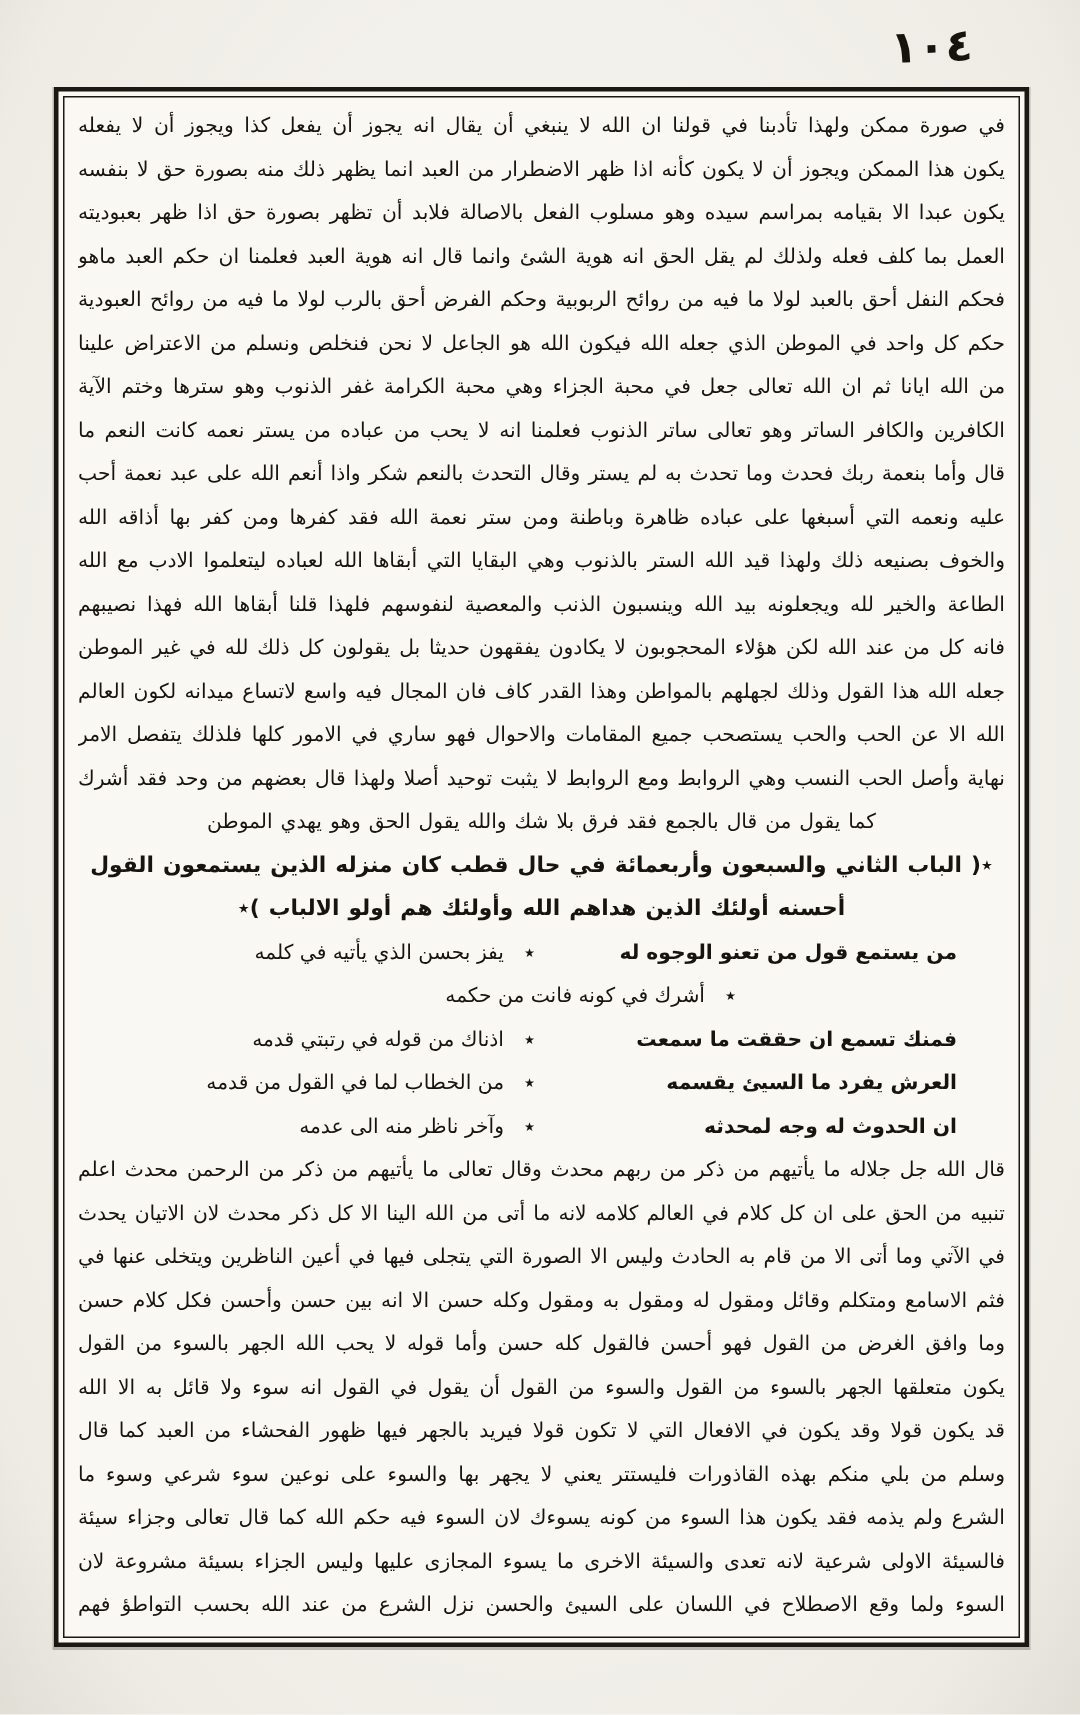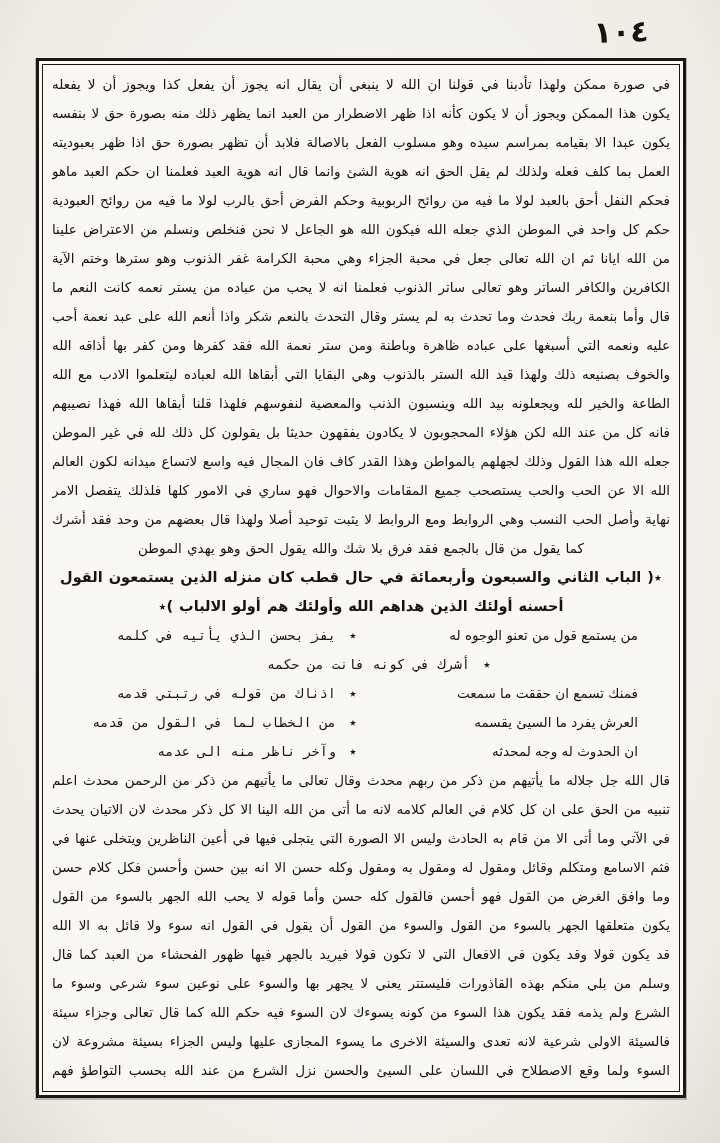--- a/index.html
+++ b/index.html
@@ -39,22 +39,22 @@
   .heading .line{
     font-weight:bold;font-size:14.5px;
     text-align:center;text-align-last:center;-moz-text-align-last:center;
   }
   .verses{direction:rtl;}
   .verse-row{
     direction:rtl;display:flex;align-items:baseline;justify-content:center;
     height:29px;line-height:29px;font-size:13.5px;overflow:hidden;
   }
   .hemistich{white-space:nowrap;overflow:hidden;}
-  .hemistich.right{width:268px;text-align:right;}
-  .hemistich.left{width:252px;text-align:right;font-family:Liberation Mono, monospace;}
+  .hemistich.right{width:268px;text-align:right;font-weight:bold;}
+  .hemistich.left{width:252px;text-align:right;}
   .verse-star{width:34px;text-align:center;font-weight:bold;flex:0 0 auto;}
   .catchword{
     position:absolute;top:1158px;left:78px;
     font-size:13px;font-weight:bold;transform:rotate(-1deg);font-family:Liberation Serif, serif;
   }
 </style>
 </head>
 <body>
 
 <div class="paper-vignette"></div>

